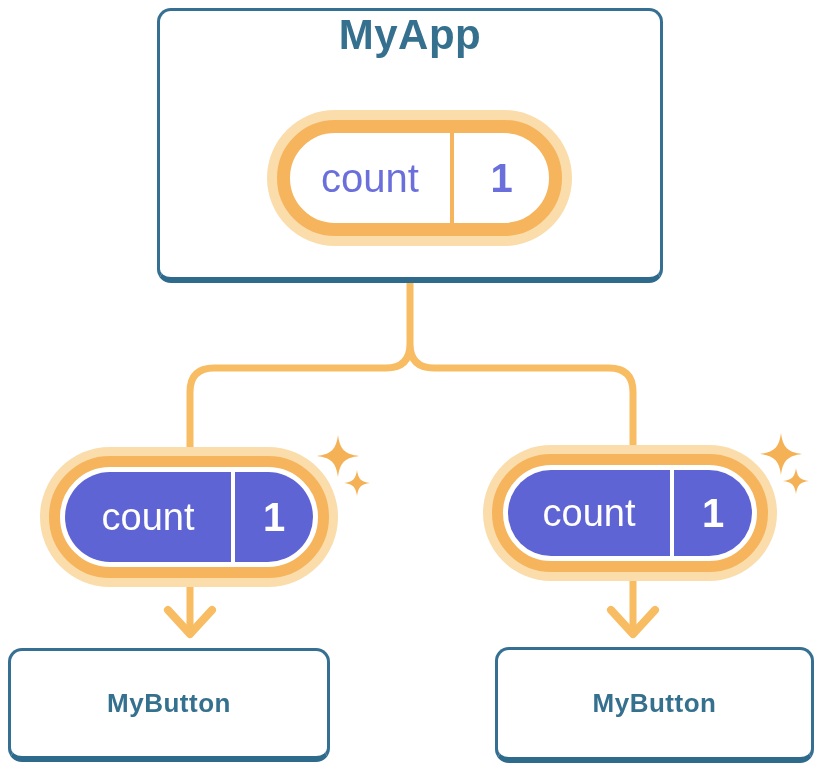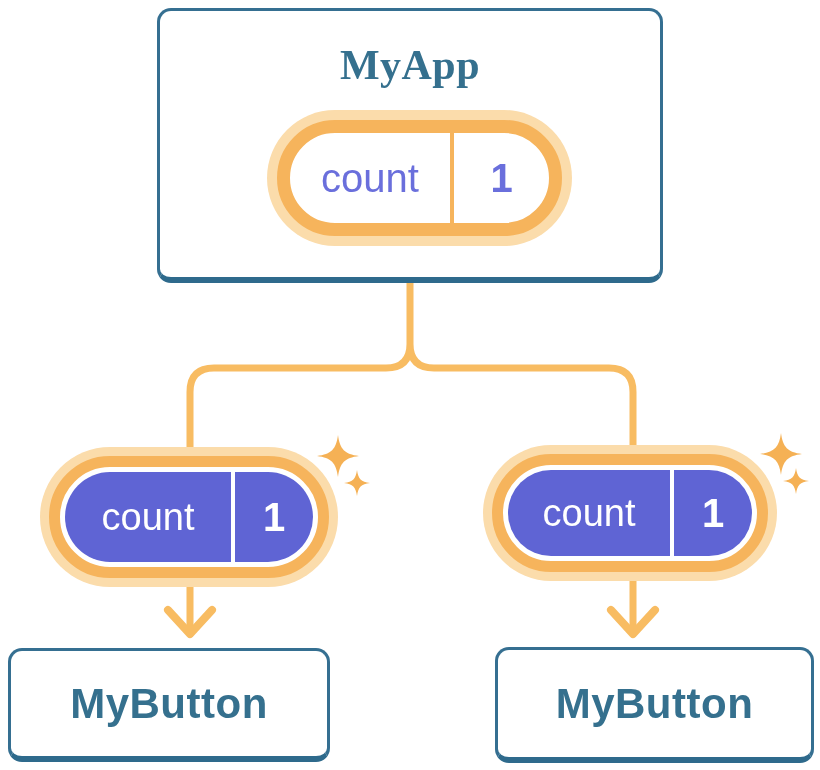--- a/index.html
+++ b/index.html
@@ -15,22 +15,22 @@
 
   .card {
     position:absolute; box-sizing:border-box; background:#fff;
     border:3px solid var(--blue-border,#356F91);
     border-bottom:6px solid var(--blue-border-dark,#2E6A8C);
     border-radius:14px; display:flex; align-items:center; justify-content:center;
   }
   .card-title { color:var(--blue-text,#35708E); font-weight:700; letter-spacing:0.5px; }
   .card-root  { left:157px; top:8px; width:506px; height:275px;
                 align-items:flex-start; }
-  .card-root .card-title { margin-top:30px; font-size:42px;font-family:Liberation Serif, serif; }
-  .card-child .card-title { font-size:42px; }
+  .card-root .card-title { font-size:42px; }
+  .card-child .card-title { font-size:26px; }
   #card-left  { left:8px;   top:648px; width:322px; height:114px; }
   #card-right { left:495px; top:647px; width:319px; height:116px; }
 
   .pill { position:absolute; box-sizing:border-box; display:flex;
           background:var(--orange-halo,#FBDCAB);justify-content:flex-end; }
   .seg  { display:flex; align-items:center; justify-content:center; }
 
   
   .pill-light { left:267px; top:110px; width:305px; height:136px;
                 border-radius:68px; padding:10px; }

